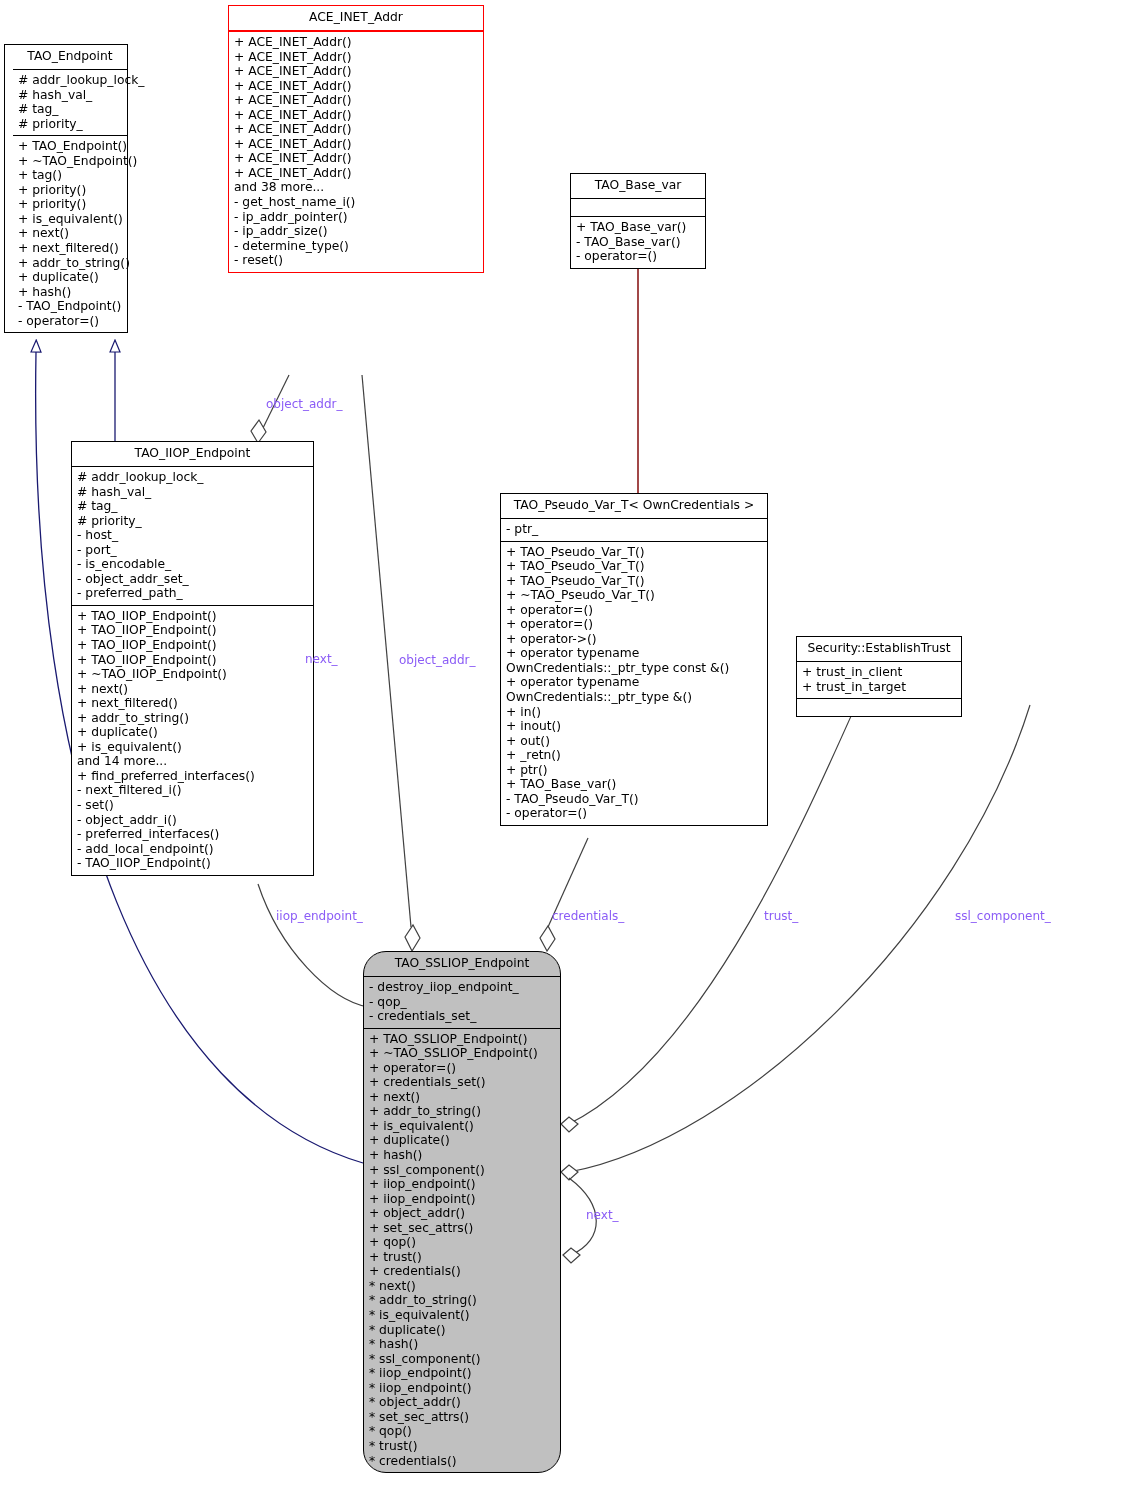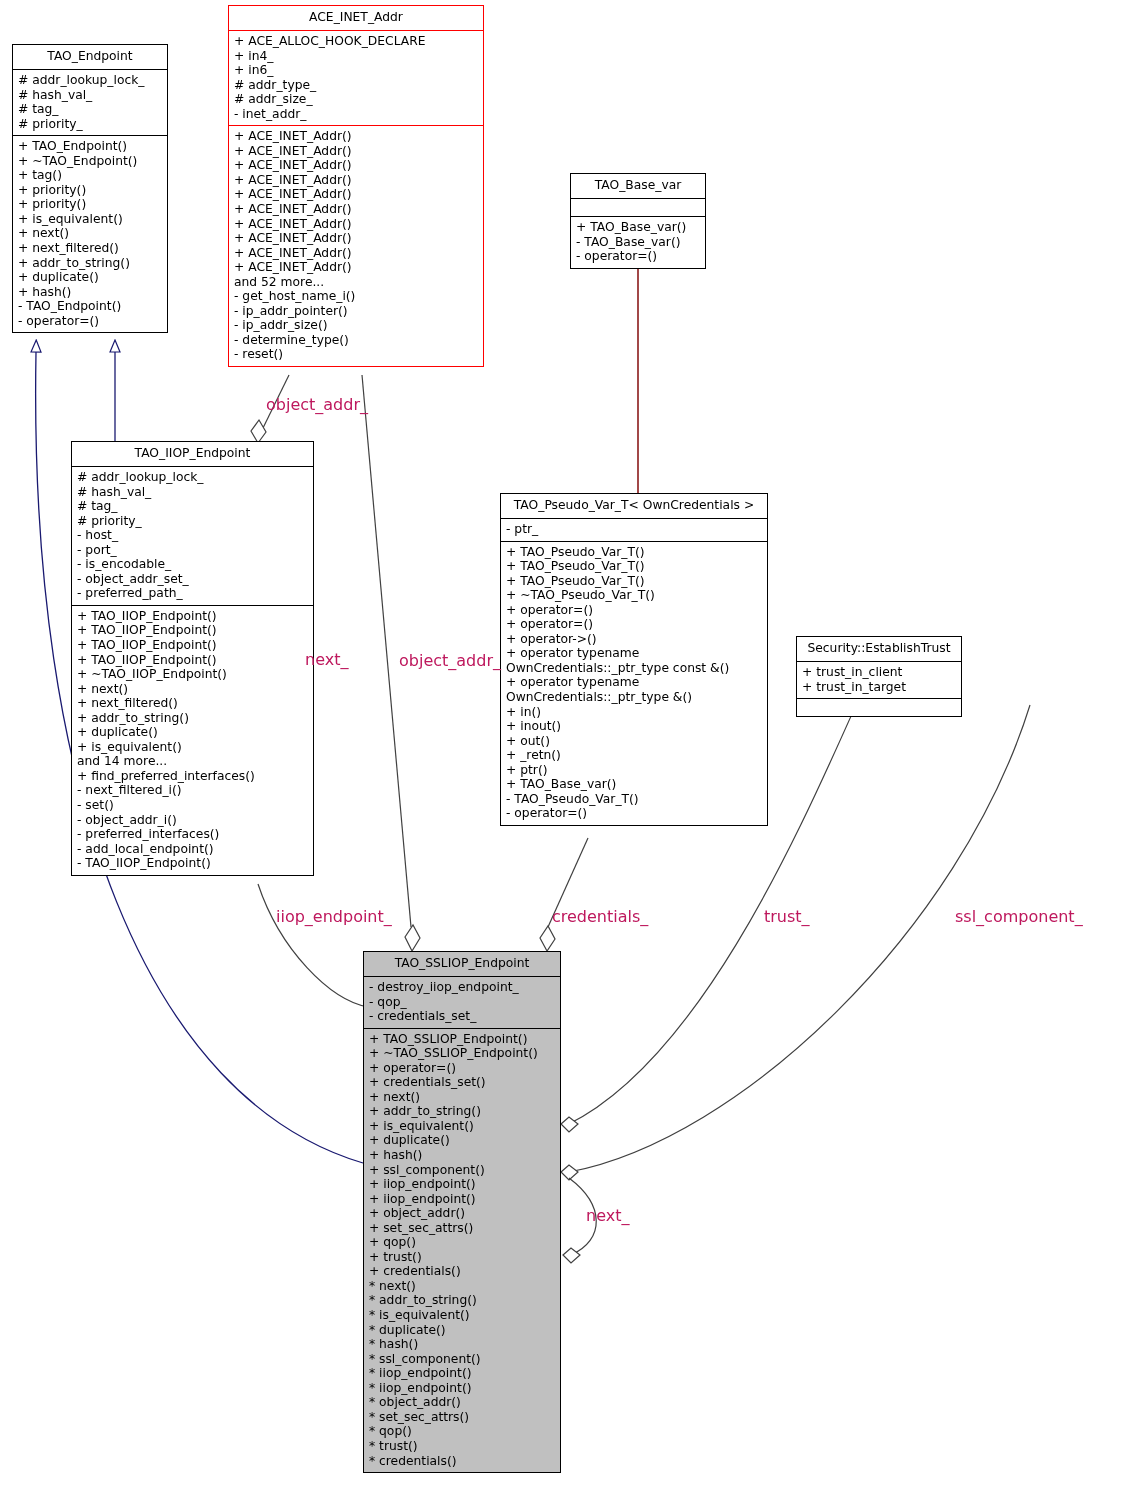--- a/index.html
+++ b/index.html
@@ -48,23 +48,23 @@
   .uml-compartment.empty{ height:17px; padding:0; }
   .uml-row{
     font-size:12.3px;
     line-height:14.55px;
     color:#000;
     white-space:nowrap;
   }
   .uml-row.wrap{ white-space:normal; }
   .edge-label{
     position:absolute;
-    font-size:16px;
+    font-size:12px;
     line-height:13px;
-    color:#be185d;
+    color:#8b5cf6;
     white-space:nowrap;
     z-index:6;
   }
 </style>
 </head>
 <body>
 
 <div id="canvas">
 
   <svg class="edges" viewBox="0 0 1133 1488" xmlns="http://www.w3.org/2000/svg">
@@ -138,21 +138,21 @@
   <div class="edge-label" style="left:586px; top:1209px;">next_</div>
 
   <div class="edge-label" style="left:276px; top:910px;">iiop_endpoint_</div>
 
   <div class="edge-label" style="left:552px; top:910px;">credentials_</div>
 
   <div class="edge-label" style="left:764px; top:910px;">trust_</div>
 
   <div class="edge-label" style="left:955px; top:910px;">ssl_component_</div>
 
-  <div class="uml-box" style="left:12px; top:44px; width:156px;">
+  <div class="uml-box" style="left:4px; top:44px; width:124px;padding-left:8px;">
     <div class="uml-title">TAO_Endpoint</div>
     <div class="uml-sep"></div>
     <div class="uml-compartment">
         <div class="uml-row"># addr_lookup_lock_</div>
         <div class="uml-row"># hash_val_</div>
         <div class="uml-row"># tag_</div>
         <div class="uml-row"># priority_</div>
       </div>
     <div class="uml-sep"></div>
     <div class="uml-compartment">
@@ -168,41 +168,33 @@
         <div class="uml-row">+ duplicate()</div>
         <div class="uml-row">+ hash()</div>
         <div class="uml-row">- TAO_Endpoint()</div>
         <div class="uml-row">- operator=()</div>
       </div>
   </div>
 
   <div class="uml-box red" style="left:228px; top:5px; width:256px;">
     <div class="uml-title">ACE_INET_Addr</div>
     <div class="uml-sep"></div>
-    <div class="uml-compartment">
-        <div class="uml-row">+ ACE_ALLOC_HOOK_DECLARE</div>
-        <div class="uml-row">+ in4_</div>
-        <div class="uml-row">+ in6_</div>
-        <div class="uml-row"># addr_type_</div>
-        <div class="uml-row"># addr_size_</div>
-        <div class="uml-row">- inet_addr_</div>
-      </div>
-    <div class="uml-sep"></div>
-    <div class="uml-compartment">
-        <div class="uml-row">+ ACE_INET_Addr()</div>
-        <div class="uml-row">+ ACE_INET_Addr()</div>
-        <div class="uml-row">+ ACE_INET_Addr()</div>
-        <div class="uml-row">+ ACE_INET_Addr()</div>
-        <div class="uml-row">+ ACE_INET_Addr()</div>
-        <div class="uml-row">+ ACE_INET_Addr()</div>
-        <div class="uml-row">+ ACE_INET_Addr()</div>
-        <div class="uml-row">+ ACE_INET_Addr()</div>
-        <div class="uml-row">+ ACE_INET_Addr()</div>
-        <div class="uml-row">+ ACE_INET_Addr()</div>
-        <div class="uml-row">and 52 more...</div>
+    <div class="uml-sep"></div>
+    <div class="uml-compartment">
+        <div class="uml-row">+ ACE_INET_Addr()</div>
+        <div class="uml-row">+ ACE_INET_Addr()</div>
+        <div class="uml-row">+ ACE_INET_Addr()</div>
+        <div class="uml-row">+ ACE_INET_Addr()</div>
+        <div class="uml-row">+ ACE_INET_Addr()</div>
+        <div class="uml-row">+ ACE_INET_Addr()</div>
+        <div class="uml-row">+ ACE_INET_Addr()</div>
+        <div class="uml-row">+ ACE_INET_Addr()</div>
+        <div class="uml-row">+ ACE_INET_Addr()</div>
+        <div class="uml-row">+ ACE_INET_Addr()</div>
+        <div class="uml-row">and 38 more...</div>
         <div class="uml-row">- get_host_name_i()</div>
         <div class="uml-row">- ip_addr_pointer()</div>
         <div class="uml-row">- ip_addr_size()</div>
         <div class="uml-row">- determine_type()</div>
         <div class="uml-row">- reset()</div>
       </div>
   </div>
 
   <div class="uml-box" style="left:570px; top:138px; width:136px;margin-top:35px;">
     <div class="uml-title">TAO_Base_var</div>
@@ -286,21 +278,21 @@
     <div class="uml-sep"></div>
     <div class="uml-compartment">
         <div class="uml-row">+ trust_in_client</div>
         <div class="uml-row">+ trust_in_target</div>
       </div>
     <div class="uml-sep"></div>
     <div class="uml-compartment empty"></div>
   </div>
 
 
-  <div class="uml-box filled" style="left:363px; top:951px; width:198px;">
+  <div class="uml-box filled" style="left:363px; top:951px; width:198px;border-radius:23px;">
     <div class="uml-title">TAO_SSLIOP_Endpoint</div>
     <div class="uml-sep"></div>
     <div class="uml-compartment">
         <div class="uml-row">- destroy_iiop_endpoint_</div>
         <div class="uml-row">- qop_</div>
         <div class="uml-row">- credentials_set_</div>
       </div>
     <div class="uml-sep"></div>
     <div class="uml-compartment">
         <div class="uml-row">+ TAO_SSLIOP_Endpoint()</div>

